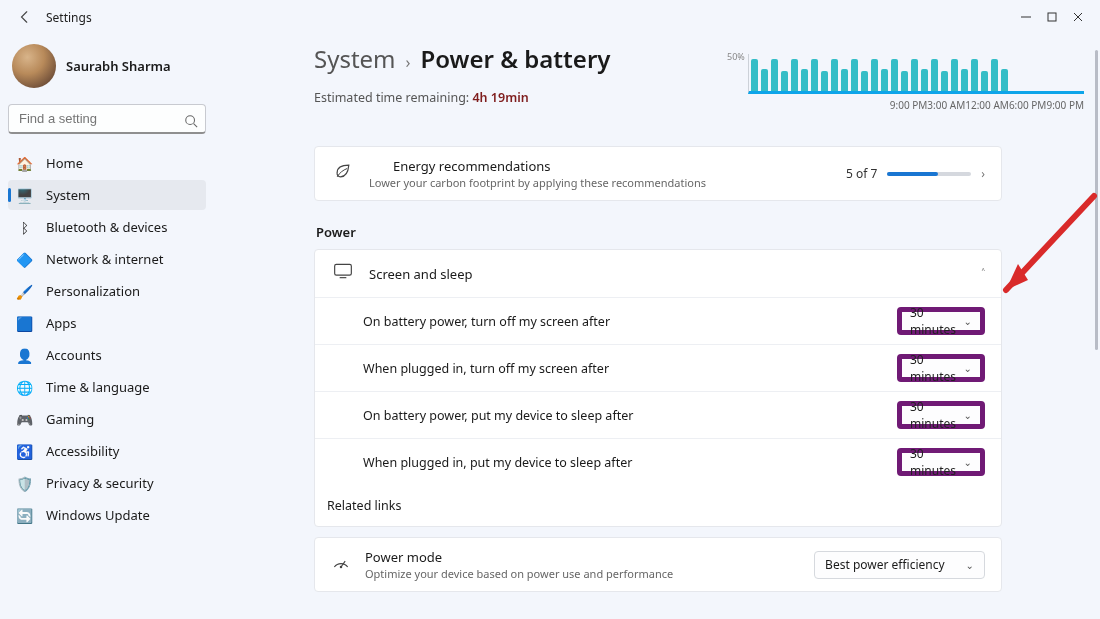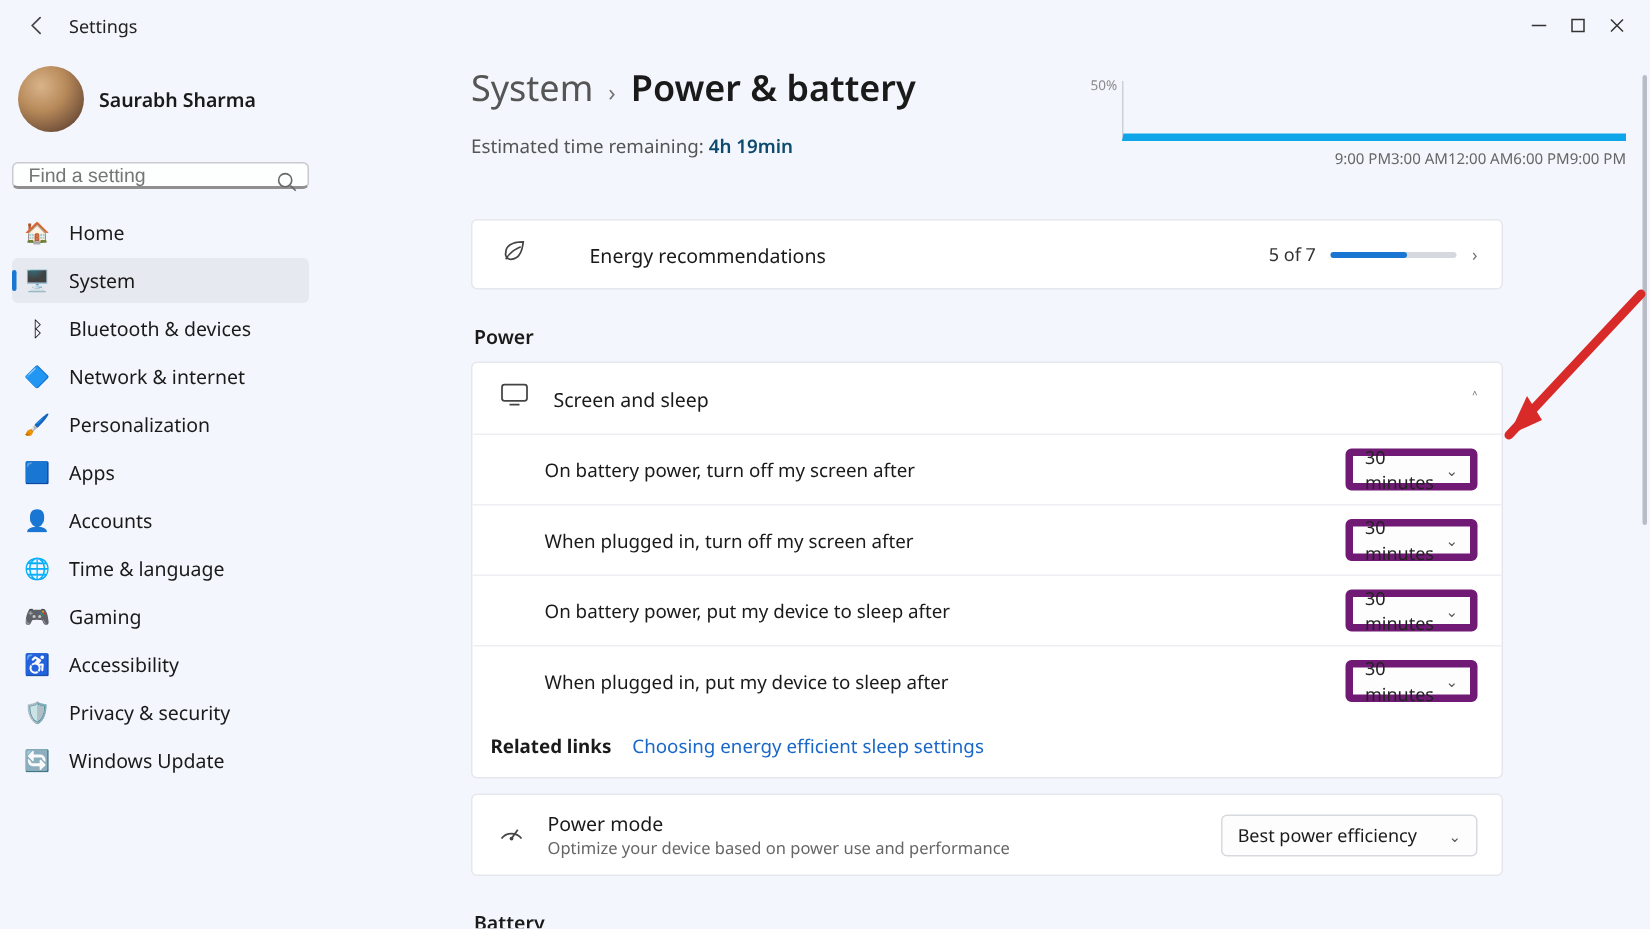--- a/index.html
+++ b/index.html
@@ -8,36 +8,36 @@
   .titlebar .back { width: 22px; height: 22px; display: flex; align-items: center; justify-content: center; color: #555; margin-left: 10px; }
   .titlebar .label { margin-left: 10px; font-size: 12px; color: #222; }
   .titlebar .spacer { flex: 1; }
   .titlebar .winbtn { width: 24px; height: 24px; display: flex; align-items: center; justify-content: center; color: #444; margin-left: 2px; font-size: 10px; }
   .wrap { display: flex; height: calc(619px - 34px); }
   .sidebar { width: 214px; padding: 6px 8px 0 8px; }
   .profile { display: flex; align-items: center; gap: 10px; padding: 4px 4px 10px 4px; }
   .avatar { width: 44px; height: 44px; border-radius: 50%; background: radial-gradient(circle at 35% 30%, #d8b48a 0%, #b88a5a 40%, #6a4a36 82%); background-color:#8c6b4f; }
   .profile .name { font-size: 13px; font-weight: 600; }
   .search-wrap { position: relative; margin: 6px 0 14px 0; }
-  .search { width: 100%; height: 18px; border-radius: 4px; border: 1px solid #c8cad0; background: #fdfefe; padding: 0 30px 0 10px; font-size: 13px; color: #555; outline: none; border-bottom: 2px solid #8f8f8f; }
+  .search { width: 100%; height: 30px; border-radius: 4px; border: 1px solid #c8cad0; background: #fdfefe; padding: 0 30px 0 10px; font-size: 13px; color: #555; outline: none; border-bottom: 2px solid #8f8f8f; }
   .search-wrap .sicon { position: absolute; right: 8px; top: 7px; color: #666; }
   .nav { display: flex; flex-direction: column; gap: 2px; }
   .nav-item { display: flex; align-items: center; gap: 12px; height: 30px; border-radius: 4px; padding: 0 8px; font-size: 13px; color: #1a1a1a; cursor: pointer; }
   .nav-item.active { background: #e6e9ef; position: relative; }
   .nav-item.active::before { content: ""; position: absolute; left: 0; top: 8px; bottom: 8px; width: 3px; border-radius: 2px; background: #1976d2; }
   .nav-item .nicon { width: 18px; height: 18px; display: flex; align-items: center; justify-content: center; font-size: 14px; }
   .main { flex: 1; padding: 8px 16px 0 100px; overflow: hidden; position: relative; }
   .crumbs { display: flex; align-items: baseline; gap: 10px; }
   .crumb-sys { font-size: 24px; color: #555; font-weight: 400; }
   .crumb-chev { font-size: 16px; color: #777; }
   .crumb-page { font-size: 24px; font-weight: 600; }
   .eta { font-size: 12.5px; color: #555; margin-top: 14px; }
-  .eta b { color: #0c4a6e; font-weight: 600; }
+  .eta b { color: #7f1d1d; font-weight: 600; }
   .chart { position: absolute; right: 16px; top: 20px; width: 336px; }
-  .chart-plot { height: 40px; display: flex; align-items: flex-end; gap: 3px; border-bottom: 5px solid #0ea5e9; border-left: 1px solid #ccd1d8; padding-left: 2px; position:relative;flex-direction:column; }
+  .chart-plot { height: 40px; display: flex; align-items: flex-end; gap: 3px; border-bottom: 3px solid #0ea5e9; border-left: 1px solid #ccd1d8; padding-left: 2px; position:relative; }
   .chart-plot .ylab { position:absolute; left:-22px; top:-4px; font-size:9px; color:#888; }
   .bar { width: 7px; background: #34bdc7; border-top-left-radius: 2px; border-top-right-radius: 2px; }
   .xlabels { display: flex; justify-content: flex-end; font-size: 10px; color: #666; margin-top: 4px; }
   .cards { margin-top: 40px; width: 688px; }
   .card { background: #fff; border: 1px solid #e5e7ec; border-radius: 4px; }
   .reco { display: flex; align-items: center; gap: 14px; padding: 10px 16px; }
   .reco .ricon { width: 24px; text-align: center; color: #444; }
   .reco .rtext .t { font-size: 13px; margin-left: 24px; }
   .reco .rtext .s { font-size: 11px; color: #666; }
   .reco-r { margin-left: auto; display: flex; align-items: center; gap: 10px; font-size: 12px; color: #333; }
@@ -45,21 +45,21 @@
   .progress .fill { position: absolute; left: 0; top: 0; bottom: 0; width: 60%; background: #1976d2; border-radius: 3px; }
   .section-h { font-size: 13px; font-weight: 600; margin: 22px 0 8px 2px; }
   .expander { background: #fff; border: 1px solid #e5e7ec; border-radius: 4px; }
   .ex-head { display: flex; align-items: center; gap: 14px; padding: 12px 16px; }
   .ex-head .eicon { width: 24px; text-align: center; color: #444; }
   .ex-head .etitle { font-size: 13px; }
   .ex-head .chev { margin-left: auto; color: #555; font-size: 12px; }
   .ex-row { display: flex; align-items: center; padding: 9px 16px 9px 48px; border-top: 1px solid #edeff3; font-size: 12.5px; }
   .ex-row .sel { margin-left: auto; width: 88px; height: 28px; border: 5px solid #701a75; border-radius: 4px; background: #fdfdfe; display: flex; align-items: center; justify-content: space-between; padding: 0 8px; font-size: 12px; color: #222; }
   .ex-links { display: flex; align-items: center; gap: 14px; padding: 12px 12px; font-size: 12.5px; }
-  .ex-links .ll { font-weight: 700; }
+  .ex-links .ll { font-weight: 400; }
   .ex-links a { color: #1968c8; text-decoration: none; }
   .pm { display: flex; align-items: center; gap: 14px; padding: 10px 16px; }
   .pm .sel-w { margin-left: auto; height: 28px; border: 1px solid #d6d9de; border-radius: 4px; background: #fdfdfe; display: flex; align-items: center; gap: 21px; padding: 0 10px; font-size: 12px; }
   .pm .rtext .t { font-size: 13px; }
   .pm .rtext .s { font-size: 11px; color: #666; }
   .scrollbar-track { position: absolute; right: 2px; top: 0; width: 4px; height: 100%; }
   .scrollbar-thumb { position: absolute; right: 0; top: 16px; width: 3px; height: 300px; background: #b8bcc6; border-radius: 2px; }
   .arrow { position: absolute; color: #d92a2a; }
   .arrow svg { width: 130px; height: 130px; }
 </style>
@@ -215,20 +215,21 @@
     <div class="cards">
       <div class="card reco">
         <div class="ricon">
           <svg width="20" height="20" viewBox="0 0 24 24">
               <path d="M5 14c0-5 4-9 14-9-1 10-5 14-10 14a4 4 0 0 1-4-5z" fill="none" stroke="#444" stroke-width="1.4"></path>
               <path d="M5 19c3-5 7-8 12-10" stroke="#444" stroke-width="1.2" fill="none"></path>
             </svg>
         </div>
         <div class="rtext">
           <div class="t">Energy recommendations</div>
+          <div class="s">Lower your carbon footprint by applying these recommendations</div>
         </div>
         <div class="reco-r">
           <span>5 of 7</span>
           <div class="progress">
               <div class="fill"></div>
             </div>
           <span style="color:#777">›</span>
         </div>
       </div>
 
@@ -270,21 +271,20 @@
             <div class="ex-row">
               <span>When plugged in, put my device to sleep after</span>
               <div class="sel">
                 <span>30 minutes</span>
                 <span style="font-size:10px;color:#555">⌄</span>
               </div>
             </div>
           </div>
         <div class="ex-links">
           <span class="ll">Related links</span>
-          <a href="#">Choosing energy efficient sleep settings</a>
         </div>
       </div>
 
       <div class="card pm" style="margin-top:10px">
         <div class="ricon">
           <svg width="20" height="20" viewBox="0 0 24 24">
               <path d="M4 18a10 10 0 0 1 16 0" stroke="#444" stroke-width="1.4" fill="none"></path>
               <circle cx="12" cy="18" r="1.5" fill="#444"></circle>
               <line x1="12" y1="18" x2="17" y2="11" stroke="#444" stroke-width="1.4"></line>
             </svg>

